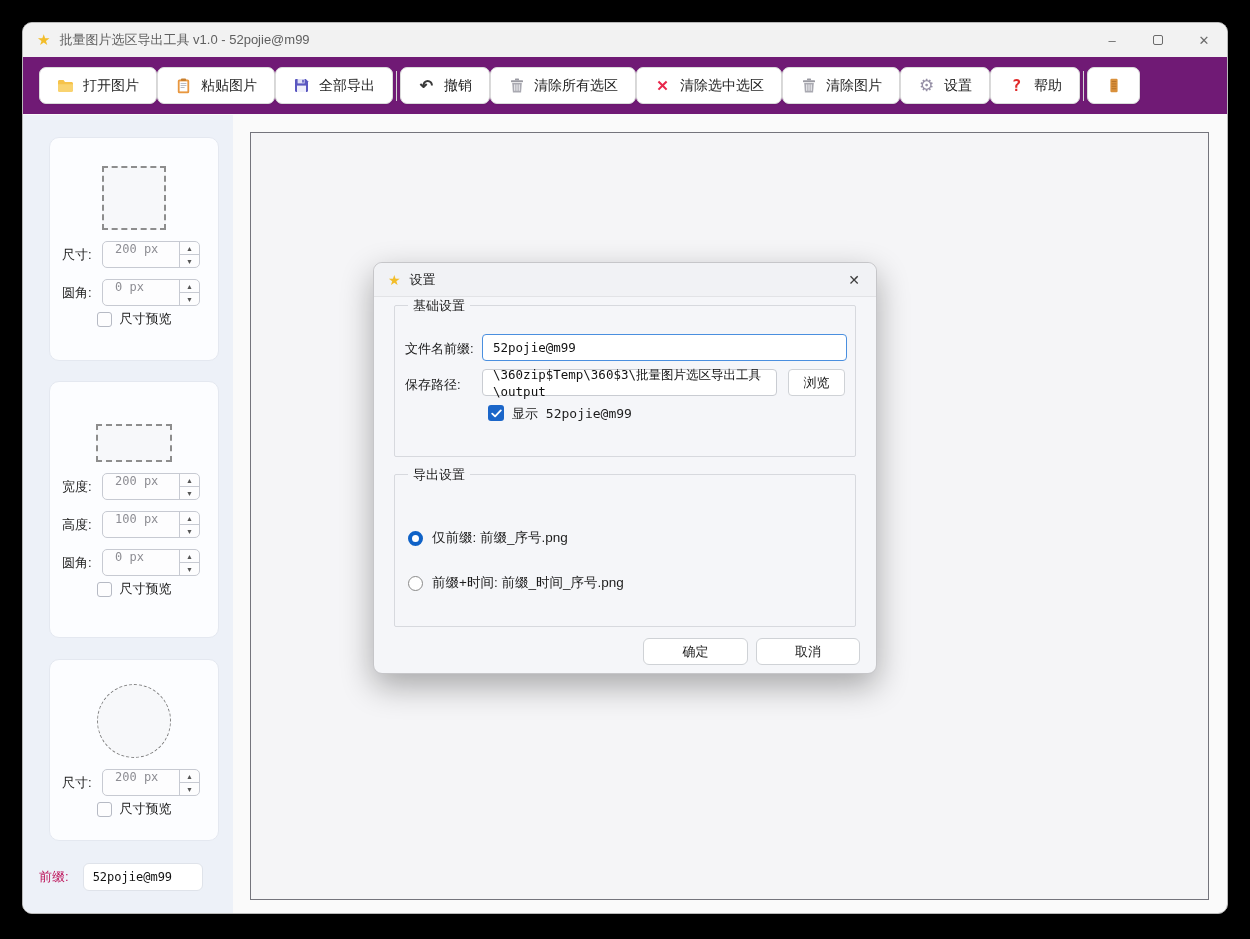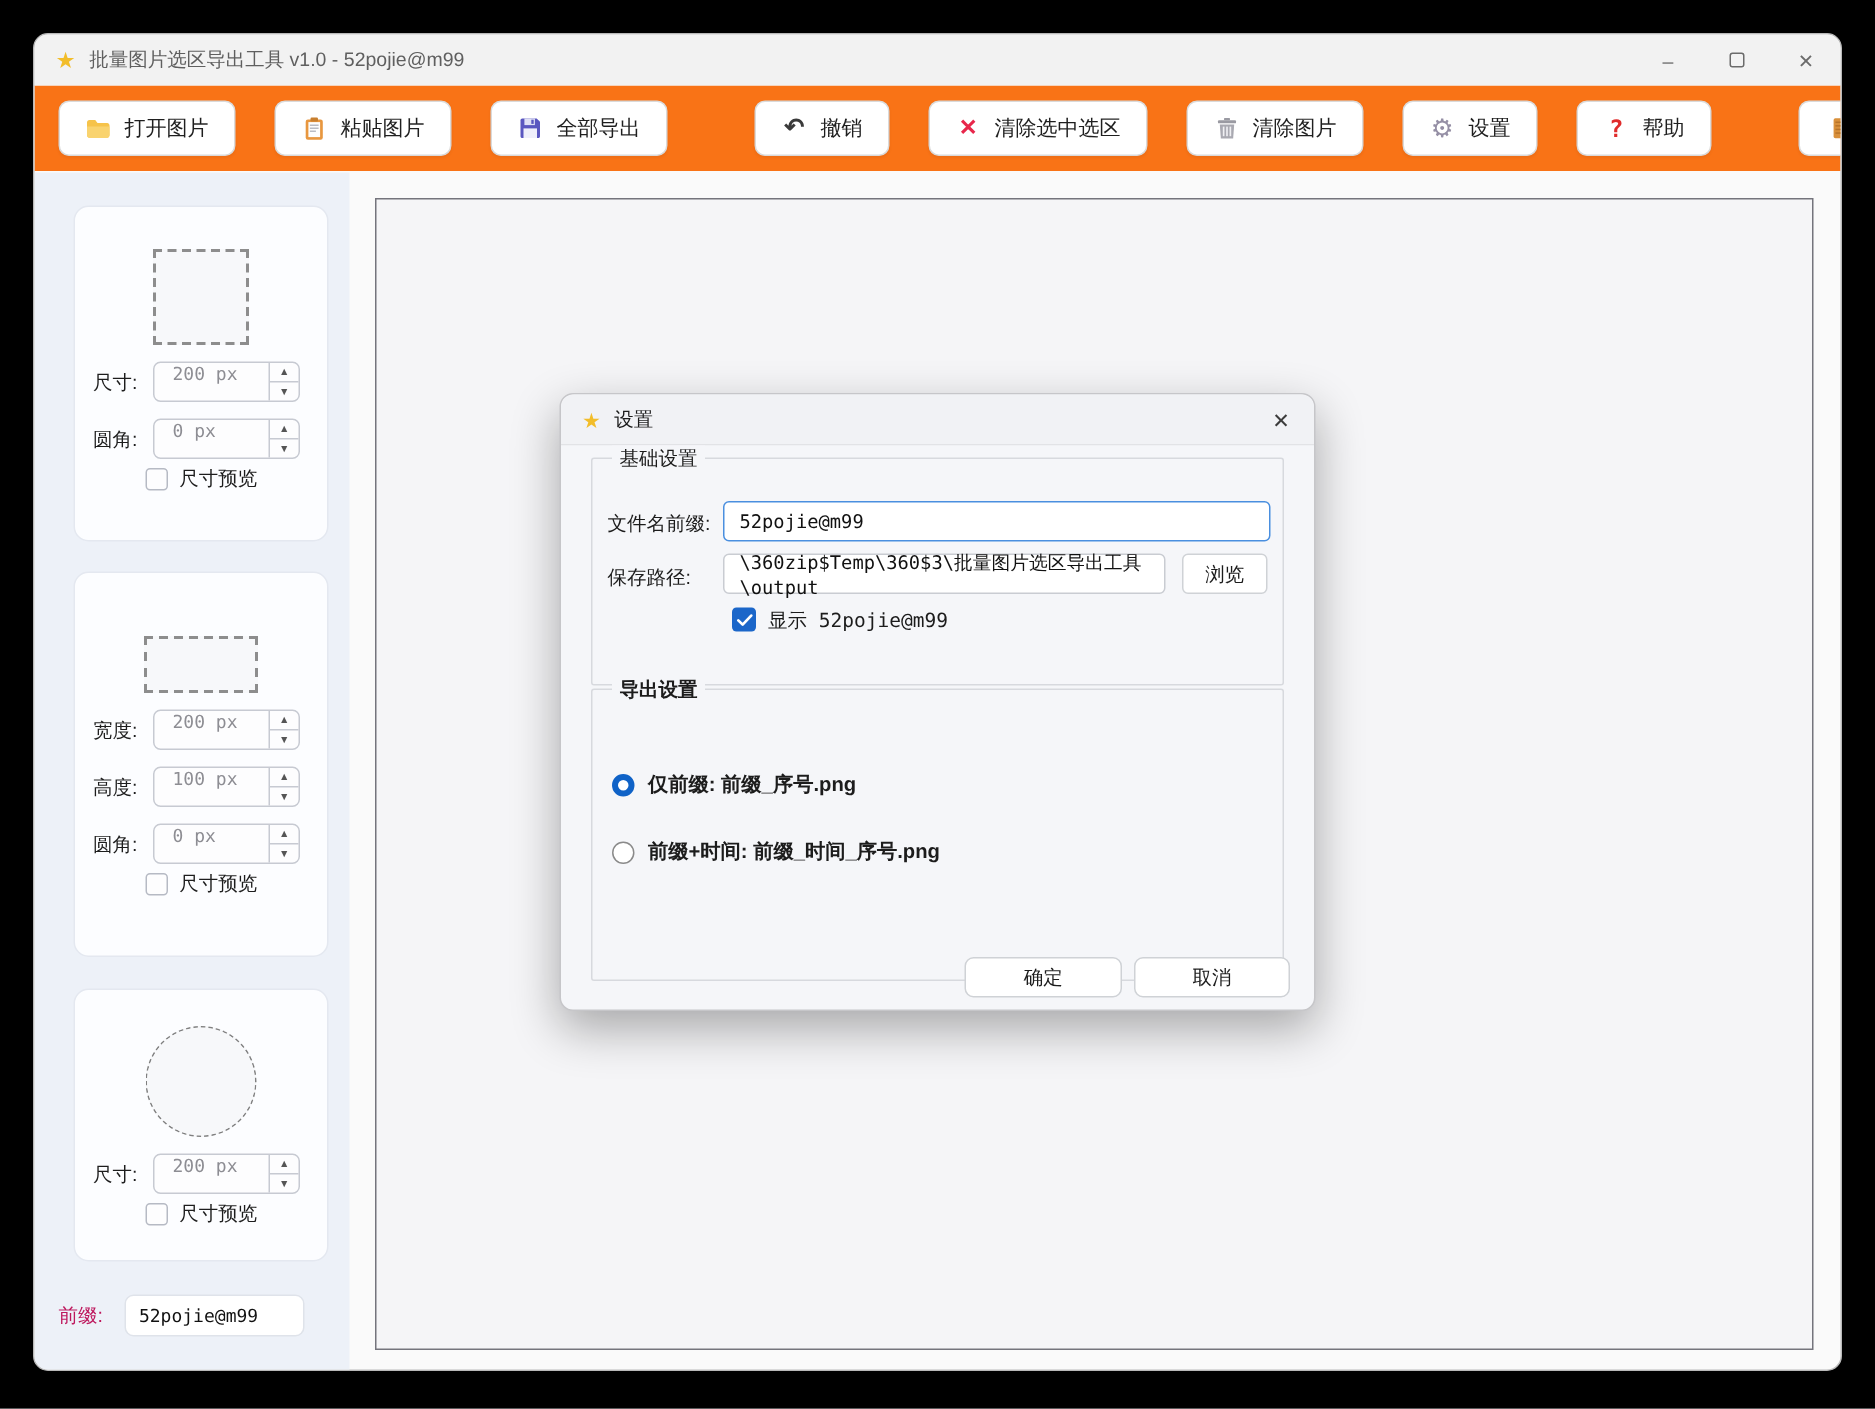--- a/index.html
+++ b/index.html
@@ -13,21 +13,21 @@
             border:1px solid #b9b9b9; }
   .titlebar { position:relative; height:34px; background:#f2f2f2; display:flex; align-items:center; }
   .title-star { margin-left:14px; font-size:15px; color:#f2bd2a; }
   .title-text { margin-left:9px; font-size:13px; color:#5f5f5f; }
   .win-controls { position:absolute; right:14px; top:0; height:34px; display:flex; align-items:center; gap:28px; }
   .wc { width:18px; height:18px; display:flex; align-items:center; justify-content:center;
         color:#6b6b6b; font-size:13px; cursor:default; }
   .wc-max-box { width:10px; height:10px; border:1.2px solid #6b6b6b; border-radius:2px; }
 
   
-  .toolbar { display:flex; align-items:center; padding:10px 0 10px 16px; gap:26px; background:#f97316; }
+  .toolbar { display:flex; align-items:center; padding:10px 0 10px 16px; gap:0; background:#701a75; }
   .tbtn { display:inline-flex; align-items:center; gap:9px; height:37px; padding:0 17px;
           background:#fff; border:1px solid #dadada; border-radius:7px;
           font-family:"Liberation Sans", sans-serif; font-size:14px; color:#1f1f1f;
           box-shadow:0 1px 2px rgba(0,0,0,0.05); cursor:pointer; white-space:nowrap; }
   .tsep { width:1px; height:30px; background:#d6d6d6; margin:0 3px; }
   .ic { display:inline-flex; width:17px; height:17px; align-items:center; justify-content:center; }
   .ic svg { display:block; }
   .glyph-ic { font-size:15px; line-height:1; }
   .undo-g { color:#3a3a3a; font-size:16px; font-weight:bold; }
   .gear-g { color:#958fa5; font-size:17px; }
@@ -83,21 +83,21 @@
   .dlg-titlebar { position:relative; height:34px; background:#f1f2f5; display:flex; align-items:center;
                   border-bottom:1px solid #e2e3e6; border-radius:9px 9px 0 0; }
   .dlg-star { margin-left:14px; font-size:14px; color:#f2bd2a; }
   .dlg-title { margin-left:9px; font-size:13px; color:#1c1c1c; }
   .dlg-close { position:absolute; right:13px; top:8px; width:18px; height:18px;
                display:flex; align-items:center; justify-content:center;
                font-size:14px; color:#3c3c3c; cursor:pointer; }
 
   .groupbox { position:absolute; left:20px; width:462px; border:1px solid #d7d9de; border-radius:2px; }
   .grp1 { top:42px;  height:152px; }
-  .grp2 { top:196px; height:195px;font-weight:bold; }
+  .grp2 { top:211px; height:153px; }
   .legend { position:absolute; top:-9px; left:13px; background:#f5f6f9; padding:0 5px;
             font-size:13px; color:#1c1c1c; }
 
   .dlg-label { position:absolute; font-size:13px; color:#1c1c1c; }
   .lbl-fnp { left:10px; top:34px; }
   .lbl-sp  { left:10px; top:70px; }
 
   .dlg-input { position:absolute; background:#fff; border:1px solid #c9ccd2; border-radius:4px;
                display:flex; align-items:center; padding-left:10px;
                font-family:"DejaVu Sans Mono", monospace; font-size:12.5px; color:#111; }
@@ -179,34 +179,47 @@
         <span>全部导出</span>
       </button>
 
       <span class="tsep"></span>
 
       <button class="tbtn">
         <span class="ic glyph-ic undo-g">↶</span>
         <span>撤销</span>
       </button>
       <button class="tbtn">
-        <span class="ic glyph-ic redx-g">✕</span>
-        <span>清除选中选区</span>
-      </button>
-      <button class="tbtn">
         <span class="ic">
           <svg width="14" height="15" viewBox="0 0 14 15">
               <rect x="1" y="2.2" width="12" height="2" rx="0.6" fill="#9a9aa2"></rect>
               <rect x="5" y="0.6" width="4" height="1.6" rx="0.5" fill="#9a9aa2"></rect>
               <path d="M2.2 5h9.6l-.7 9.4H2.9L2.2 5z" fill="#a9a9b1"></path>
               <rect x="4.2" y="6.4" width="1.1" height="6.4" fill="#f0f0f3"></rect>
               <rect x="6.45" y="6.4" width="1.1" height="6.4" fill="#f0f0f3"></rect>
               <rect x="8.7" y="6.4" width="1.1" height="6.4" fill="#f0f0f3"></rect>
             </svg>
         </span>
+        <span>清除所有选区</span>
+      </button>
+      <button class="tbtn">
+        <span class="ic glyph-ic redx-g">✕</span>
+        <span>清除选中选区</span>
+      </button>
+      <button class="tbtn">
+        <span class="ic">
+          <svg width="14" height="15" viewBox="0 0 14 15">
+              <rect x="1" y="2.2" width="12" height="2" rx="0.6" fill="#9a9aa2"></rect>
+              <rect x="5" y="0.6" width="4" height="1.6" rx="0.5" fill="#9a9aa2"></rect>
+              <path d="M2.2 5h9.6l-.7 9.4H2.9L2.2 5z" fill="#a9a9b1"></path>
+              <rect x="4.2" y="6.4" width="1.1" height="6.4" fill="#f0f0f3"></rect>
+              <rect x="6.45" y="6.4" width="1.1" height="6.4" fill="#f0f0f3"></rect>
+              <rect x="8.7" y="6.4" width="1.1" height="6.4" fill="#f0f0f3"></rect>
+            </svg>
+        </span>
         <span>清除图片</span>
       </button>
       <button class="tbtn">
         <span class="ic glyph-ic gear-g">⚙</span>
         <span>设置</span>
       </button>
       <button class="tbtn">
         <span class="ic glyph-ic help-g">?</span>
         <span>帮助</span>
       </button>

